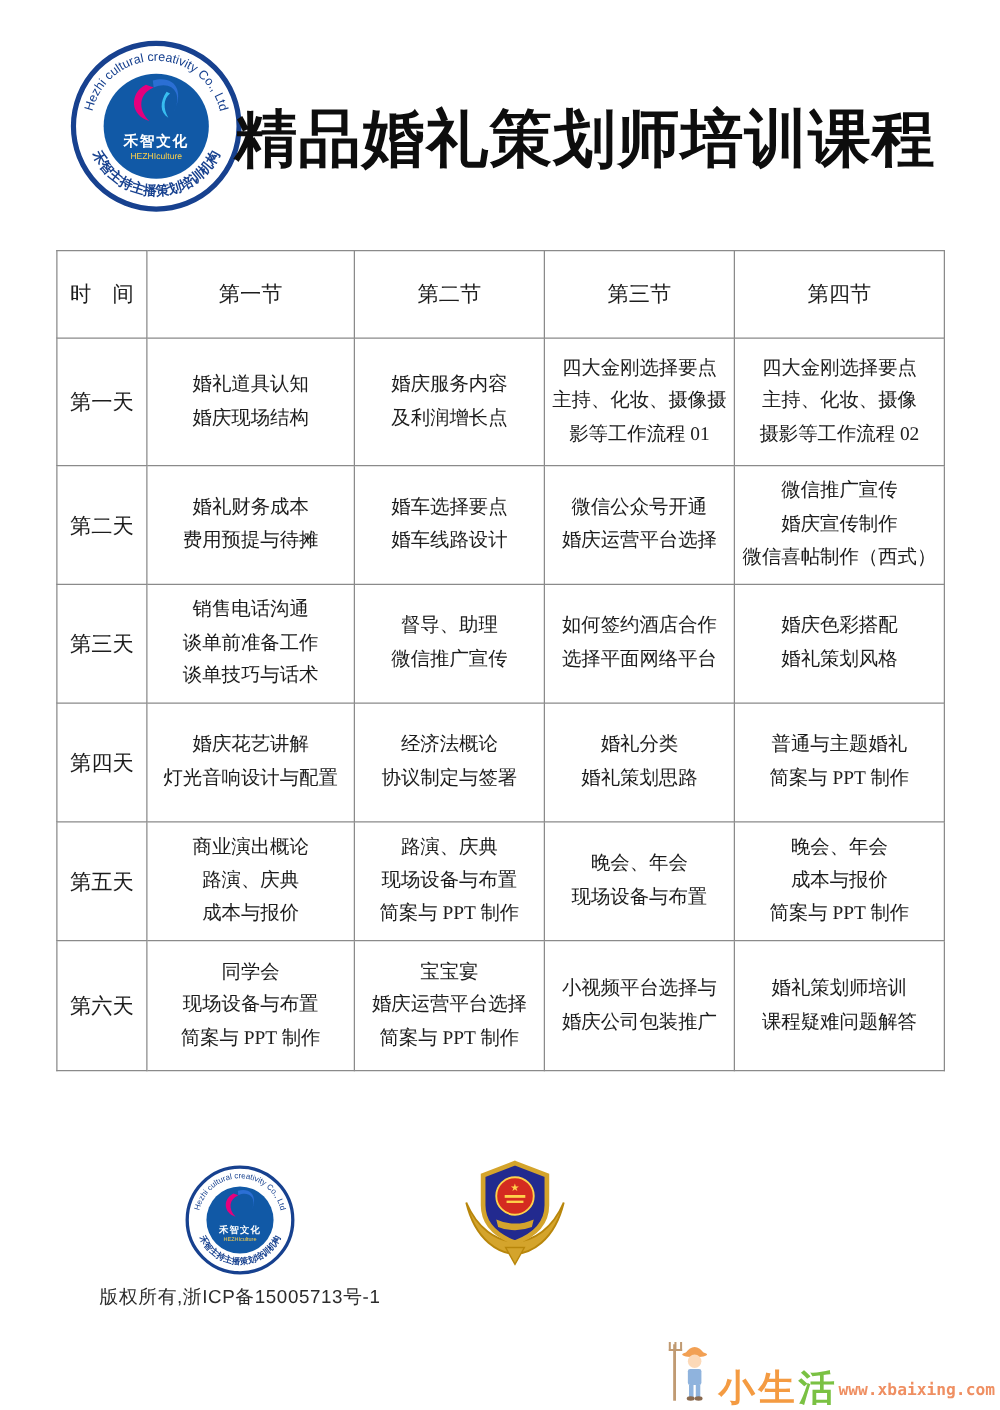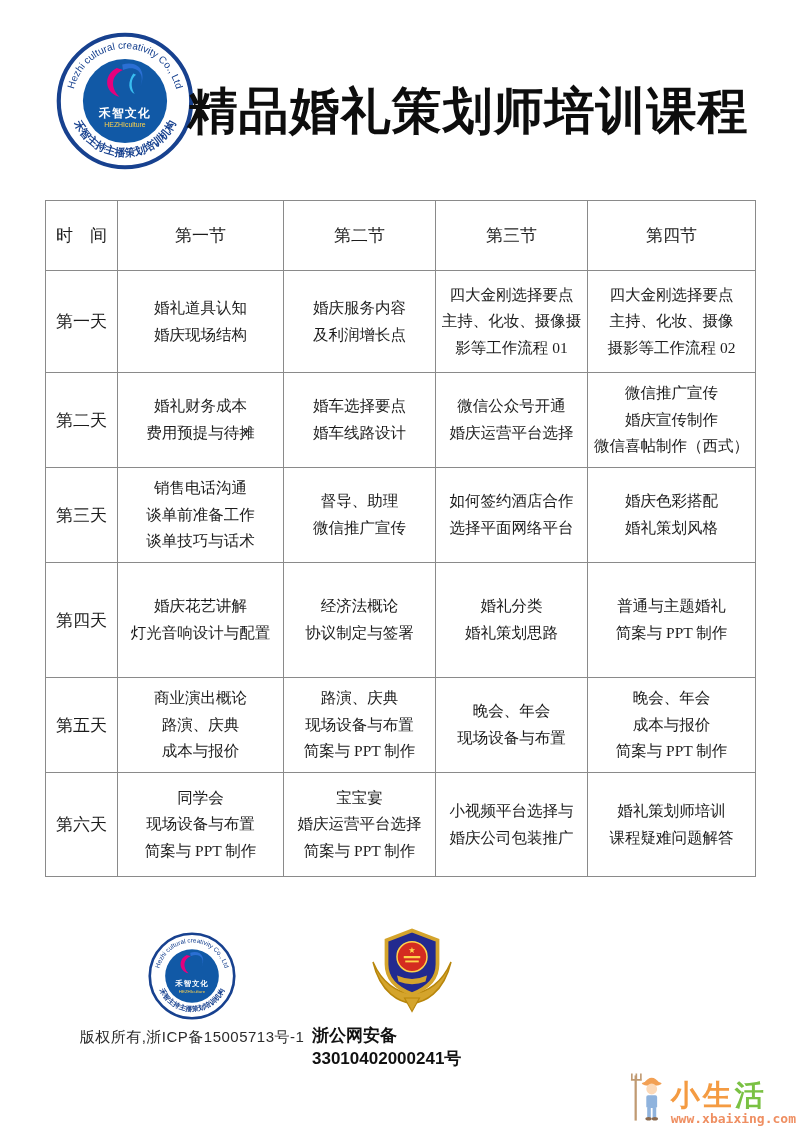--- a/index.html
+++ b/index.html
@@ -18,41 +18,41 @@
                 table-layout:fixed;width:710px;}
   .course-table td,.course-table th{border:1px solid #8a8a8a;text-align:center;
                 vertical-align:middle;padding:2px 4px;font-weight:normal;}
   .course-table th{font-size:17px;}
   .day-cell{font-size:17px;}
   .course-cell{font-size:15.5px;line-height:1.72;white-space:pre-line;}
   .course-table tr:nth-child(1){height:70px;font-family:Liberation Serif, serif;}
   .course-table tr:nth-child(2){height:102px;}
   .course-table tr:nth-child(3){height:95px;}
   .course-table tr:nth-child(4){height:95px;}
-  .course-table tr:nth-child(5){height:115px;}
+  .course-table tr:nth-child(5){height:95px;}
   .course-table tr:nth-child(6){height:95px;}
   .course-table tr:nth-child(7){height:104px;}
 
   
   .footer{position:absolute;top:920px;left:0;width:800px;height:150px;
           font-family:"Liberation Sans", sans-serif;}
   .footer-block{position:absolute;display:flex;flex-direction:column;align-items:center;}
   .block-icp{left:62px;top:12px;width:260px;}
   .block-beian{left:312px;top:2px;width:200px;}
   .block-baidu{left:570px;top:8px;width:190px;}
   .icp-caption{margin-top:8px;font-size:15px;color:#2b2b2b;letter-spacing:0.5px;}
   .beian-caption{margin-top:10px;font-size:17px;font-weight:bold;color:#111;}
   .baidu-cn{margin-top:2px;font-size:18px;color:#8f8f8f;letter-spacing:5px;}
   .baidu-en{font-size:8px;color:#a5a5a5;letter-spacing:1.5px;}
   .baidu-caption{margin-top:8px;font-size:17px;font-weight:bold;color:#111;letter-spacing:2px;}
 
   
   .watermark{position:absolute;right:4px;bottom:2px;display:flex;align-items:flex-end;
              font-family:"Liberation Sans", sans-serif;}
-  .wm-text{display:flex;flex-direction:column;align-items:flex-start;margin-left:2px;}
+  .wm-text{display:flex;align-items:center;margin-left:2px;}
   .wm-title{font-size:29px;font-weight:bold;line-height:1;letter-spacing:3px;}
   .wm-ch-orange{color:#f49b42;}
   .wm-ch-green{color:#7ac143;}
   .wm-url{font-size:13px;color:#ef8f62;font-family:"DejaVu Sans Mono", monospace;
           margin-top:1px;font-weight:bold;}
 </style>
 </head>
 <body>
 
 <div class="page">
@@ -208,21 +208,20 @@
       <svg width="90" height="92" viewBox="0 0 120 120">
         <path d="M8,52 C18,94 44,106 60,107 C76,106 102,94 112,52 C100,80 80,93 60,94 C40,93 20,80 8,52 Z" fill="#d4a42c" stroke="#b8860b" stroke-width="2"></path>
         <polygon points="60,118 50,100 70,100" fill="#d4a42c" stroke="#b8860b" stroke-width="1.5"></polygon>
         <path d="M60,10 L94,23 L94,55 Q94,82 60,95 Q26,82 26,55 L26,23 Z" fill="#222a8f" stroke="#d4a42c" stroke-width="5"></path>
         <circle cx="60" cy="45" r="20" fill="#d42b20" stroke="#ffd24a" stroke-width="2"></circle>
         <text x="60" y="40" text-anchor="middle" font-size="11" fill="#ffd24a">★</text>
         <rect x="49" y="44" width="22" height="3" fill="#ffd24a"></rect>
         <rect x="51" y="50" width="18" height="2.5" fill="#ffd24a"></rect>
         <path d="M40,70 Q60,79 80,70 L78,78 Q60,85 42,78 Z" fill="#d4a42c"></path>
       </svg>
-      <div class="beian-caption">浙公网安备 33010402000241号</div>
     </div>
 
   </div>
 
   <div class="watermark">
     <svg width="40" height="56" viewBox="0 0 44 62">
       <rect x="6" y="6" width="2.5" height="50" fill="#c09a72"></rect>
       <path d="M2,11 L14,11 M3,4 L3,11 M8,4 L8,11 M13,4 L13,11" stroke="#c09a72" stroke-width="1.8" fill="none"></path>
       <path d="M16,15 Q25,2 34,15 Z" fill="#f2a054"></path>
       <ellipse cx="25" cy="15" rx="11" ry="2.5" fill="#f2a054"></ellipse>

